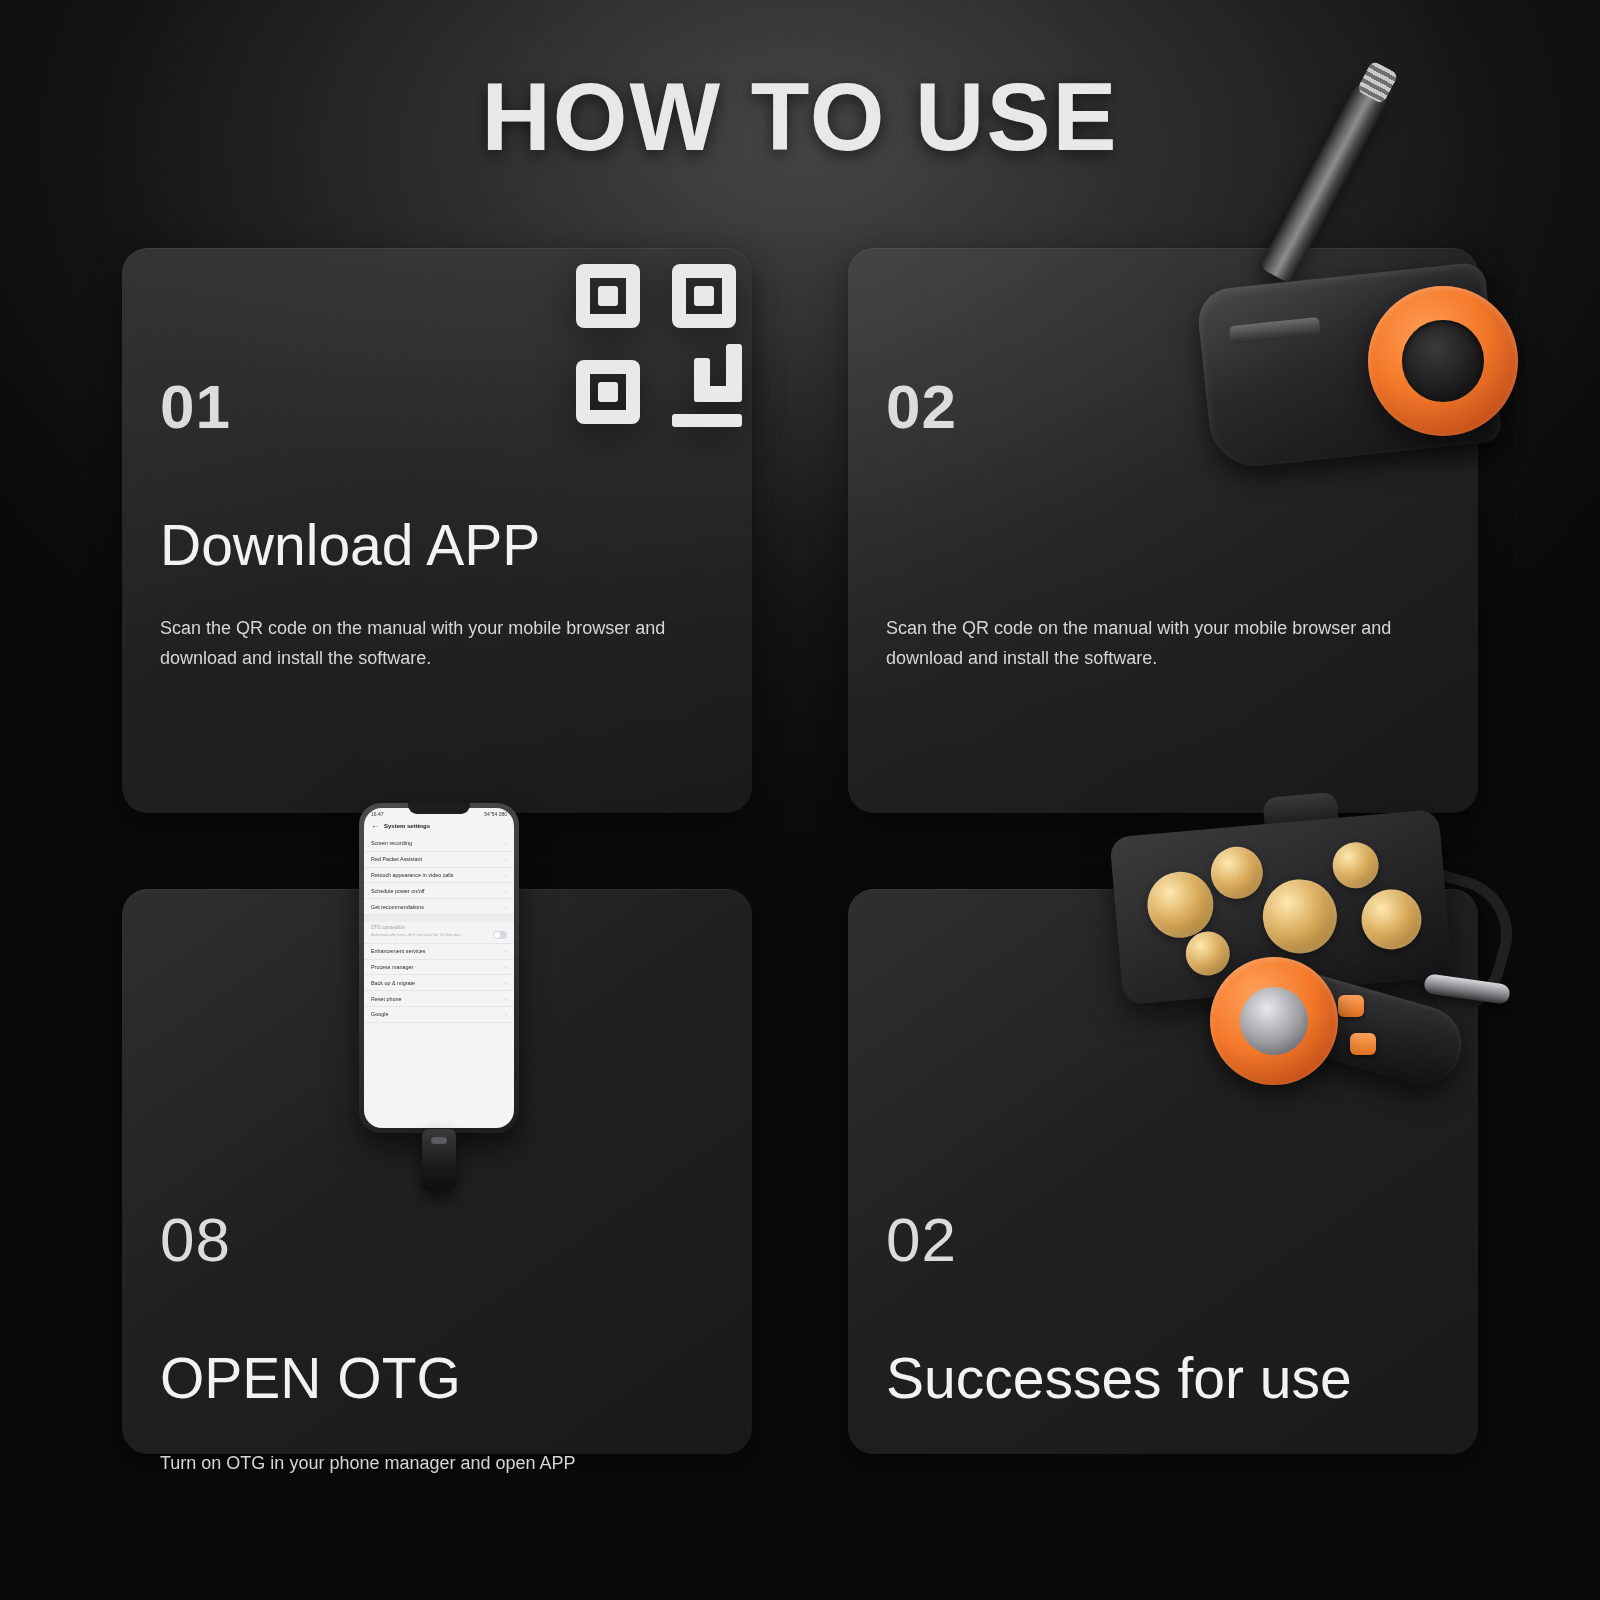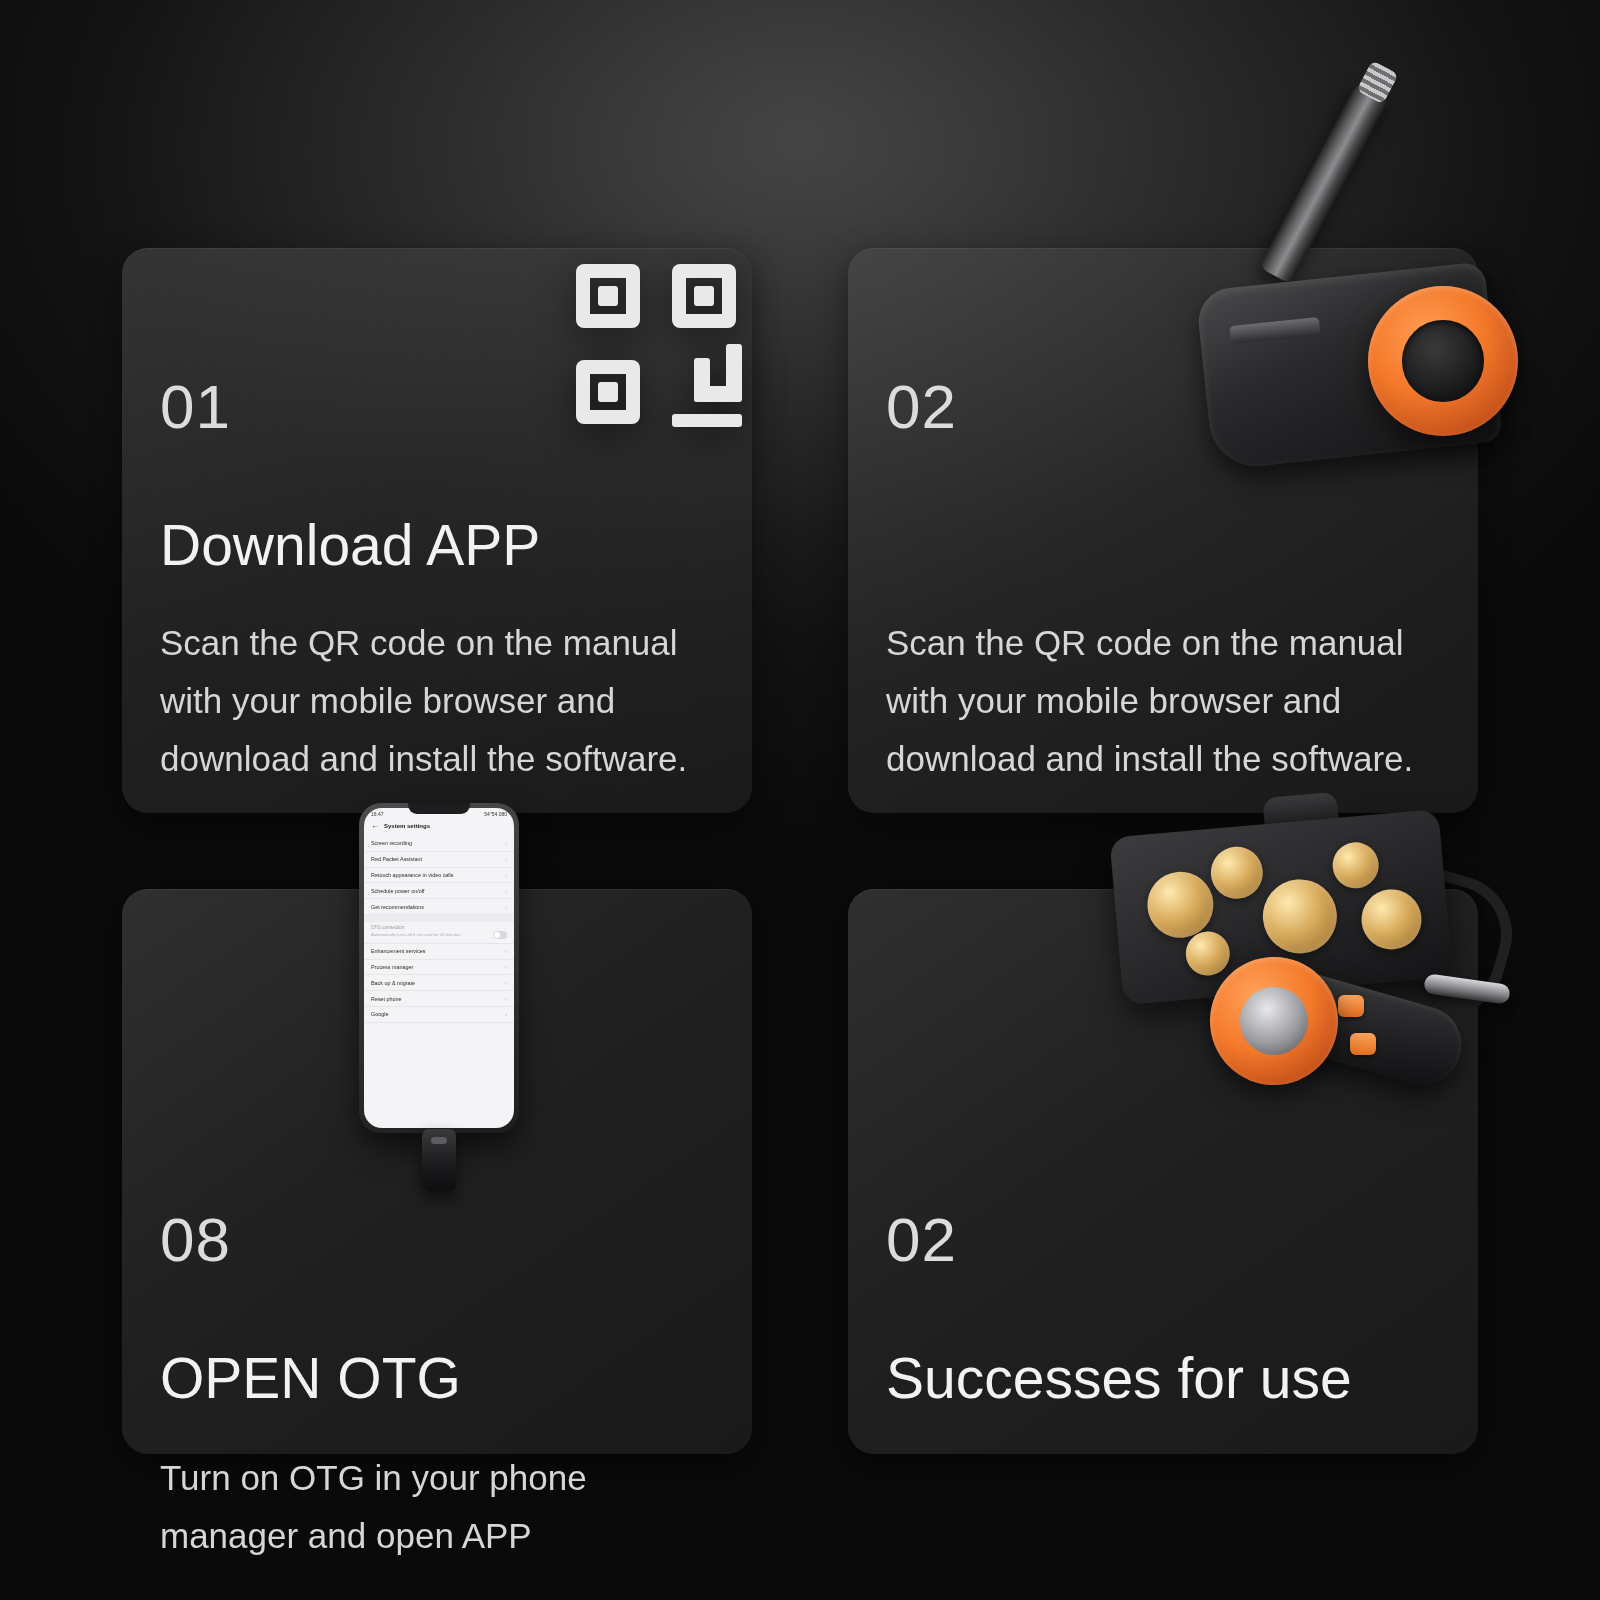--- a/index.html
+++ b/index.html
@@ -70,40 +70,40 @@
 
   .step-num {
     position: absolute;
     left: 38px;
     font-size: 62px;
     font-weight: 400;
     color: #dcdcdc;
     letter-spacing: 1px;
     line-height: 1;
   }
-  .card.layout-a .step-num { top: 128px; }
+  .card.layout-a .step-num { top: 128px; font-weight: bold; }
   .card.layout-b .step-num { top: 320px; }
 
   .step-title {
     position: absolute;
     left: 38px;
     right: 30px;
     font-size: 57px;
     font-weight: 400;
     color: #f2f2f2;
     line-height: 1.05;
   }
   .card.layout-a .step-title { top: 268px; }
   .card.layout-b .step-title { top: 460px; }
 
   .step-desc {
     position: absolute;
     left: 38px;
     right: 28px;
-    font-size: 35px;
+    font-size: 18px;
     line-height: 1.65;
     color: #d6d6d6;
     font-weight: 400;
   }
   .card.layout-a .step-desc { top: 366px; }
   .card.layout-b .step-desc { top: 560px; }
 
   
   .qr {
     position: absolute;
@@ -402,20 +402,21 @@
     border-radius: 14px 14px 6px 6px;
     background: linear-gradient(180deg, #3a3a3c, #161618);
     transform: rotate(-5deg);
   }
 </style>
 </head>
 <body>
 
 <div class="page">
 
+  <div class="title">HOW TO USE</div>
 
   <div class="grid">
 
     <div class="card layout-a">
       <div class="qr">
         <div class="blk" style="left:0;top:20px;width:64px;height:64px;border-radius:8px;background:transparent;box-shadow:inset 0 0 0 14px #e9e9e9;"></div>
         <div class="blk" style="left:96px;top:20px;width:64px;height:64px;border-radius:8px;background:transparent;box-shadow:inset 0 0 0 14px #e9e9e9;"></div>
         <div class="blk" style="left:0;top:116px;width:64px;height:64px;border-radius:8px;background:transparent;box-shadow:inset 0 0 0 14px #e9e9e9;"></div>
         <div class="blk" style="left:118px;top:114px;width:16px;height:44px;"></div>
         <div class="blk" style="left:118px;top:142px;width:44px;height:16px;"></div>

